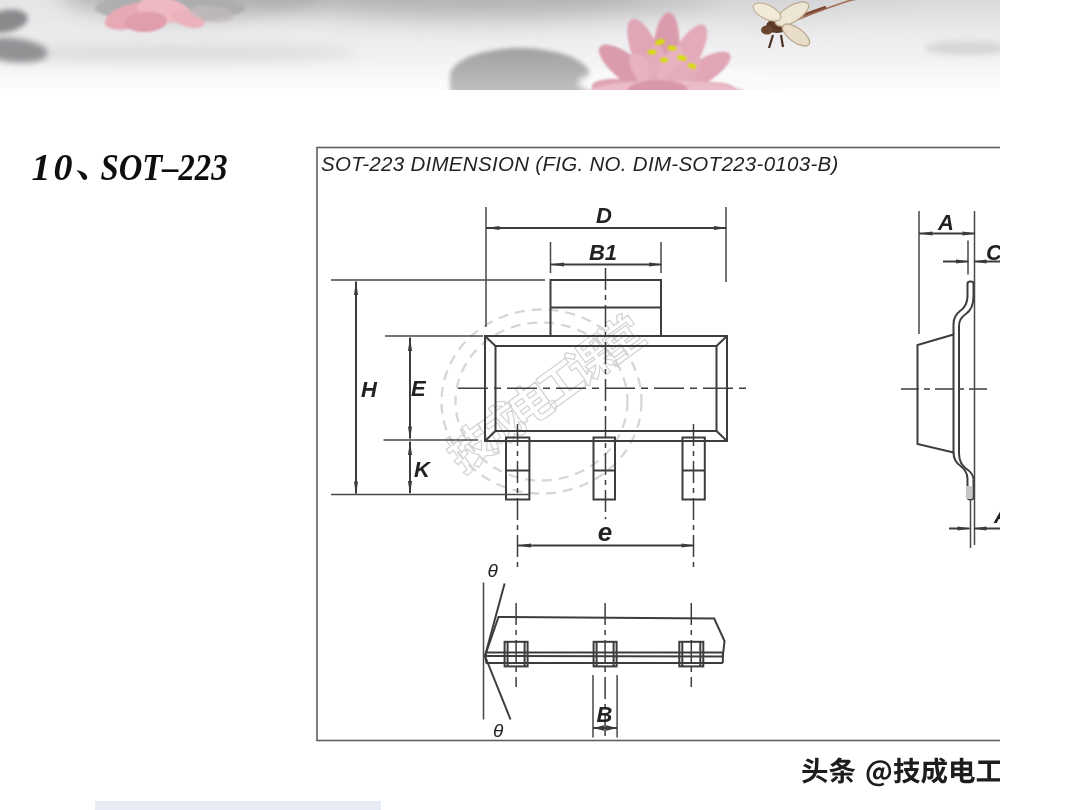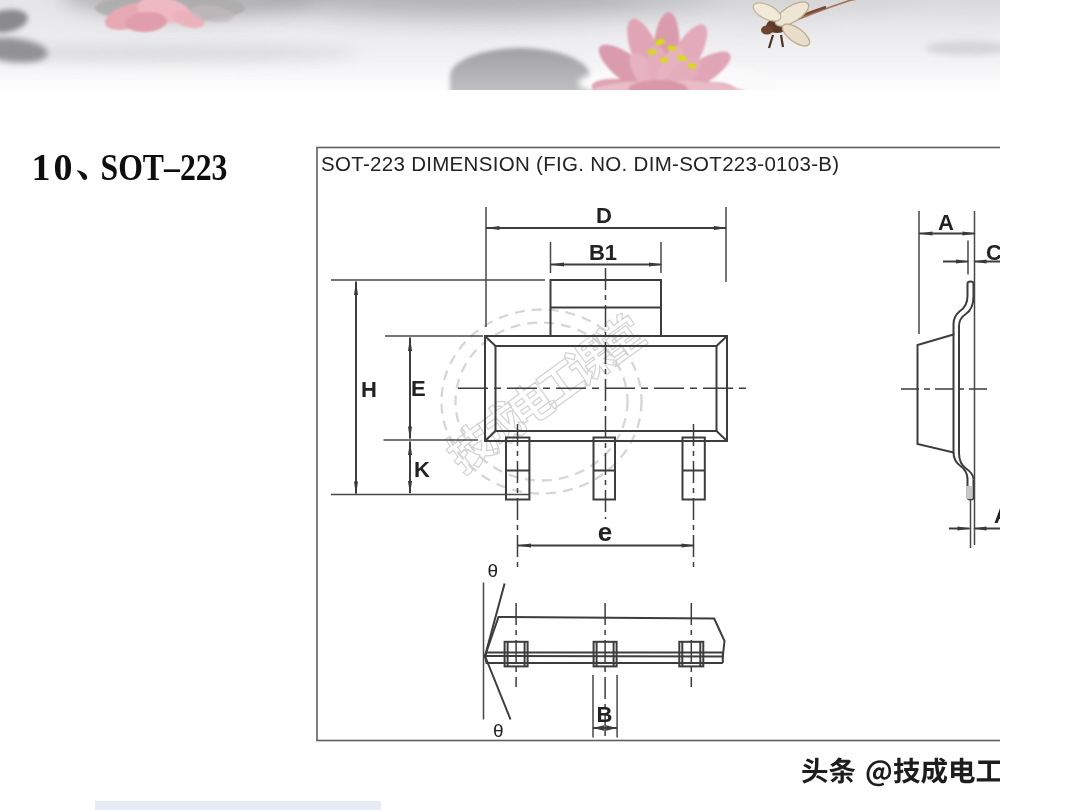--- a/index.html
+++ b/index.html
@@ -1,16 +1,16 @@
 <!DOCTYPE html>
 <html><head><meta charset="utf-8">
 <style>
   html,body{margin:0;padding:0;background:#fff;}
   #page{position:relative;width:1000px;height:810px;overflow:hidden;background:#fff;
-        font-family:"Liberation Sans",sans-serif;}
+        font-family:"Liberation Sans",sans-serif;font-style:italic;}
 </style></head>
 <body>
 <div id="page">
 
 <div style="position:absolute;left:0;top:0;width:1080px;height:90px;
   background:linear-gradient(180deg,#e5e5e7 0%,#ebebed 35%,#f3f3f5 68%,#fafafb 90%,#fdfdfe 100%);overflow:hidden;">
 
   <div style="position:absolute;left:240px;top:-40px;width:480px;height:58px;background:#b0b0b2;border-radius:50%;filter:blur(12px);opacity:.95"></div>
   <div style="position:absolute;left:60px;top:-30px;width:260px;height:48px;background:#a9a9ab;border-radius:50%;filter:blur(10px);opacity:.8"></div>
   <div style="position:absolute;left:620px;top:-34px;width:300px;height:50px;background:#cdcdcf;border-radius:50%;filter:blur(13px);opacity:.7"></div>

